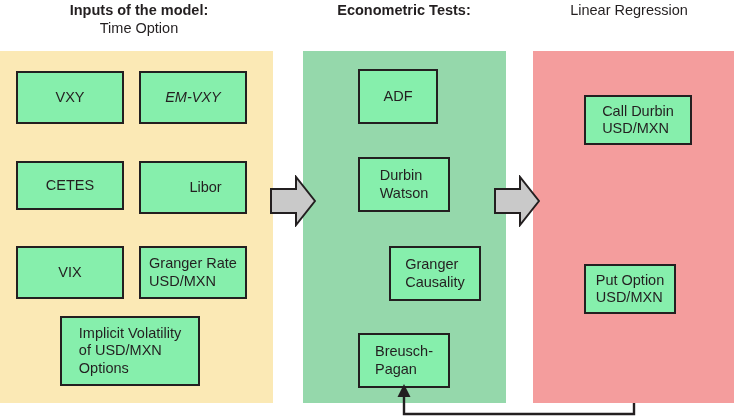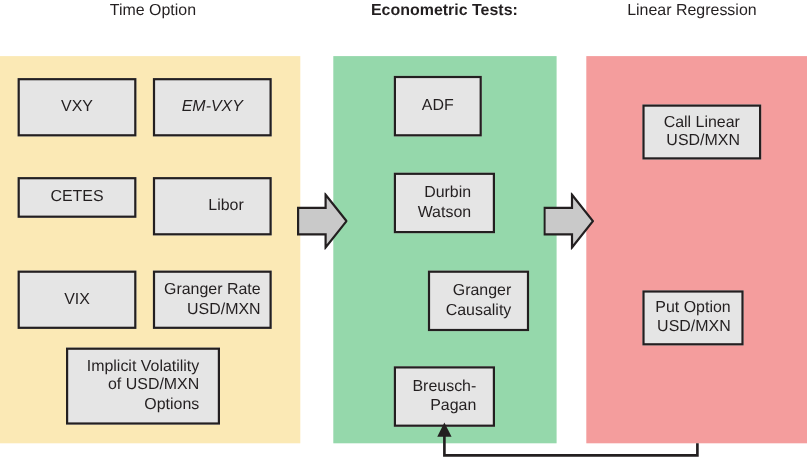--- a/index.html
+++ b/index.html
@@ -46,36 +46,36 @@
     height: 352px;
   }
   #panel-inputs    { left: 0px;   width: 273px; background: #fbe9b5; }
   #panel-tests     { left: 303px; width: 203px; background: #95d8ab; }
   #panel-execution { left: 533px; width: 201px; background: #f49d9d; }
 
   
   .node {
     position: absolute;
     box-sizing: border-box;
-    background: #e5e5e5;
+    background: #86efac;
     border: 2.6px solid #231f20;
     display: flex;
     align-items: center;
     justify-content: center;
-    text-align: right;
+    text-align: left;
     font-size: 14.5px;
     line-height: 1.18;
     white-space: pre-line;
     padding: 2px 3px;
   }
 
   
   #node-vxy         { left: 16px;  top: 71px;  width: 108px; height: 53px; }
   #node-emvxy       { left: 139px; top: 71px;  width: 108px; height: 53px; font-style: italic; }
-  #node-cetes       { left: 16px;  top: 161px; width: 108px; height: 37px; }
+  #node-cetes       { left: 16px;  top: 161px; width: 108px; height: 49px; }
   #node-libor       { left: 139px; top: 161px; width: 108px; height: 53px; padding-left: 28px; }
   #node-vix         { left: 16px;  top: 246px; width: 108px; height: 53px; }
   #node-exrate      { left: 139px; top: 246px; width: 108px; height: 53px; }
   #node-implvol     { left: 60px;  top: 316px; width: 140px; height: 70px; }
 
   
   #node-adf         { left: 358px; top: 69px;  width: 80px;  height: 55px; }
   #node-durbin      { left: 358px; top: 157px; width: 92px;  height: 55px; }
   #node-granger     { left: 358px; top: 246px; width: 92px;  height: 55px; margin-left: 31px; }
   #node-breusch     { left: 358px; top: 333px; width: 92px;  height: 55px; }
@@ -100,20 +100,21 @@
     top: 0;
     width: 734px;
     height: 419px;
     pointer-events: none;
   }
 </style>
 </head>
 <body>
 
 <div class="header" id="hdr-inputs">
+  <span class="h-title">Inputs of the model:</span>
   <span class="h-sub">Time Option</span>
 </div>
 
 <div class="header" id="hdr-tests">
   <span class="h-title">Econometric Tests:</span>
 </div>
 
 <div class="header" id="hdr-execution">
   <span class="h-sub">Linear Regression</span>
 </div>
@@ -134,21 +135,21 @@
 Options</div>
 
 <div class="node" id="node-adf">ADF</div>
 <div class="node" id="node-durbin">Durbin
 Watson</div>
 <div class="node" id="node-granger">Granger
 Causality</div>
 <div class="node" id="node-breusch">Breusch-
 Pagan</div>
 
-<div class="node" id="node-call">Call Linear
+<div class="node" id="node-call">Call Durbin
 USD/MXN</div>
 <div class="node" id="node-put">Put Option
 USD/MXN</div>
 
 <div class="block-arrow" id="arrow-inputs-to-tests">
   <svg width="46" height="52" viewBox="0 0 46 52" xmlns="http://www.w3.org/2000/svg">
     <polygon points="1,14 26,14 26,2 45,26 26,50 26,38 1,38" fill="#c9c9c9" stroke="#231f20" stroke-width="2" stroke-linejoin="miter"></polygon>
   </svg>
 </div>
 

